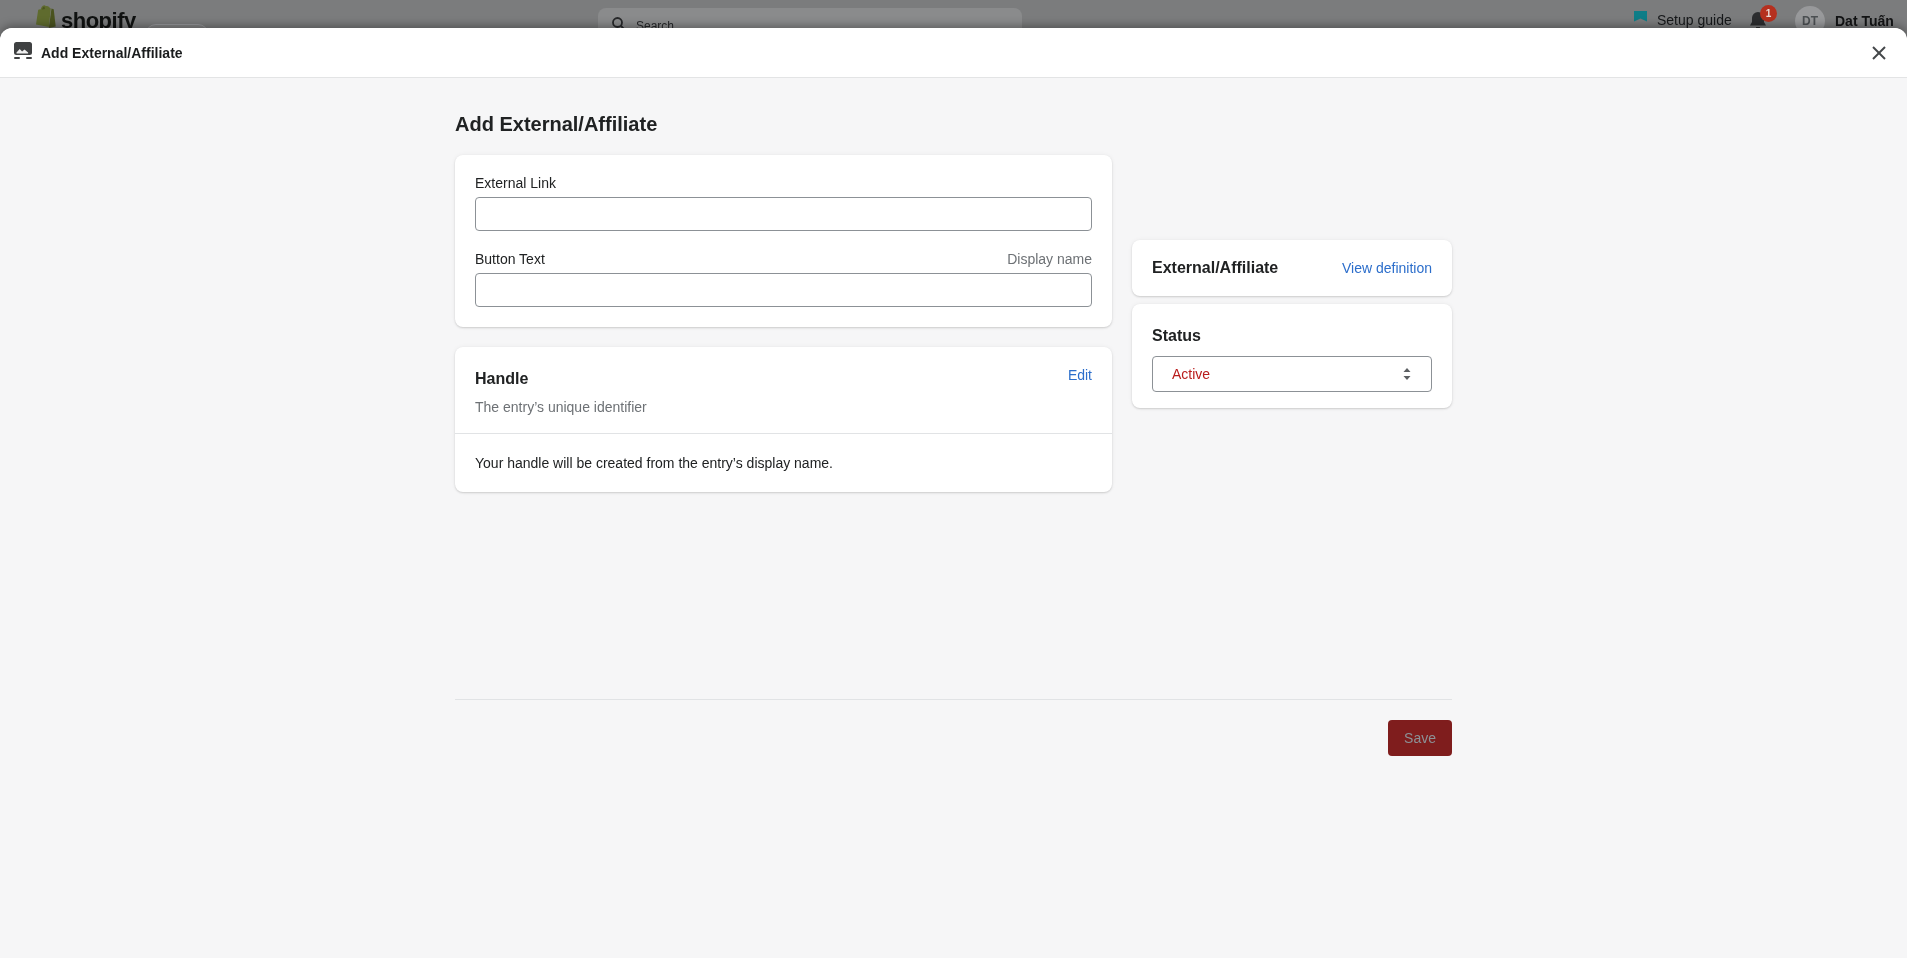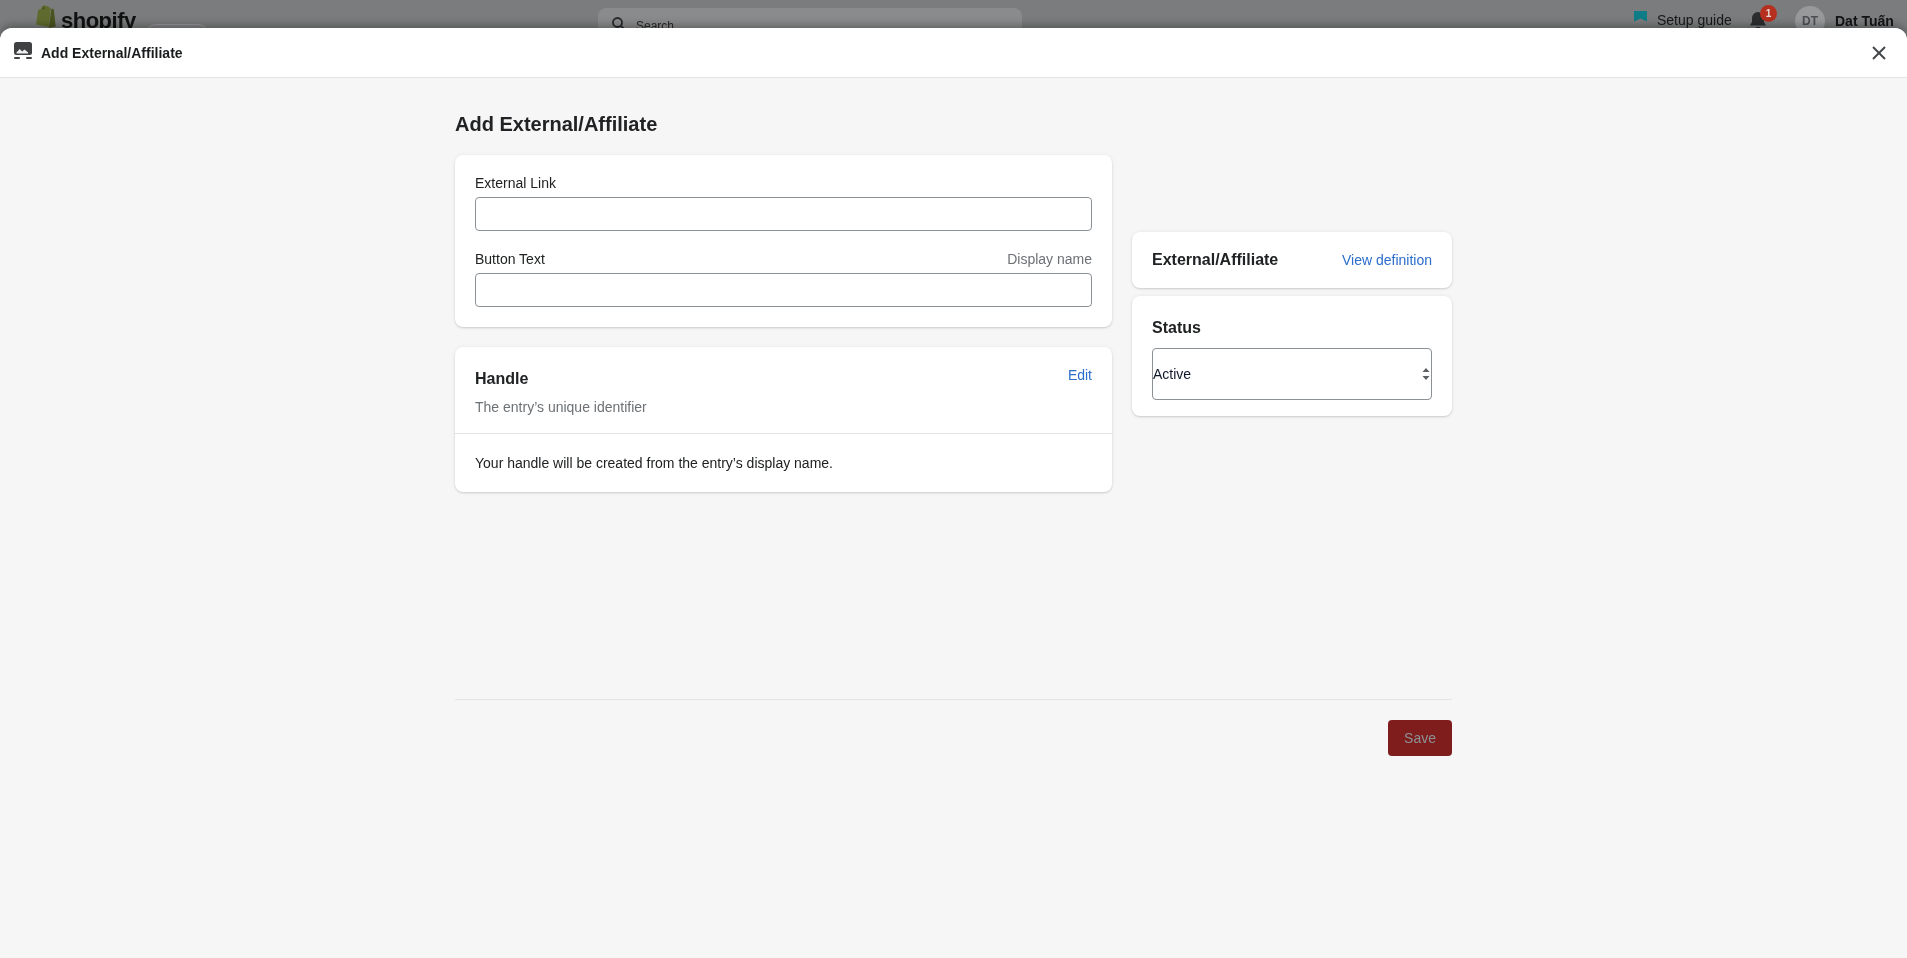--- a/index.html
+++ b/index.html
@@ -54,21 +54,21 @@
   .title-row { display: flex; justify-content: space-between; align-items: flex-start; }
   .card-title { font-size: 16px; line-height: 24px; font-weight: 600; color: #202223; }
   .subtext { font-size: 14px; line-height: 20px; color: #6d7175; margin-top: 6px; }
   .card-divider { height: 1px; background: #e1e3e5; }
   .handle-bottom { padding: 19px 20px; font-size: 14px; line-height: 20px; color: #202223; }
 
   .link { font-size: 14px; color: #2c6ecb; text-decoration: none; cursor: pointer; }
 
   .def-card { padding: 16px 20px; display: flex; justify-content: space-between; align-items: center; }
   .status-card { padding: 20px 20px 16px; }
-  .select-control { margin-top: 8px; height: 52px; border: 1px solid #8c9196; border-radius: 4px; background: #fff; display: flex; align-items: center; justify-content: space-between; padding: 0 0; font-size: 14px; color: #0f172a; cursor: pointer; }
+  .select-control { margin-top: 8px; height: 36px; border: 1px solid #8c9196; border-radius: 4px; background: #fff; display: flex; align-items: center; justify-content: space-between; padding: 0 19px; font-size: 14px; color: #b91c1c; cursor: pointer; }
 
   .footer { margin-top: 207px; border-top: 1px solid #e1e3e5; padding-top: 20px; display: flex; justify-content: flex-end; }
   .save-btn { height: 36px; padding: 0 16px; background: #7f1d1d; color: #8c9196; border: none; border-radius: 4px; font-size: 14px; font-weight: 500; font-family: Liberation Sans, sans-serif; }
 </style>
 </head>
 <body>
 
 <div class="topbar">
   <div class="topbar-inner">
     <div class="brand">

